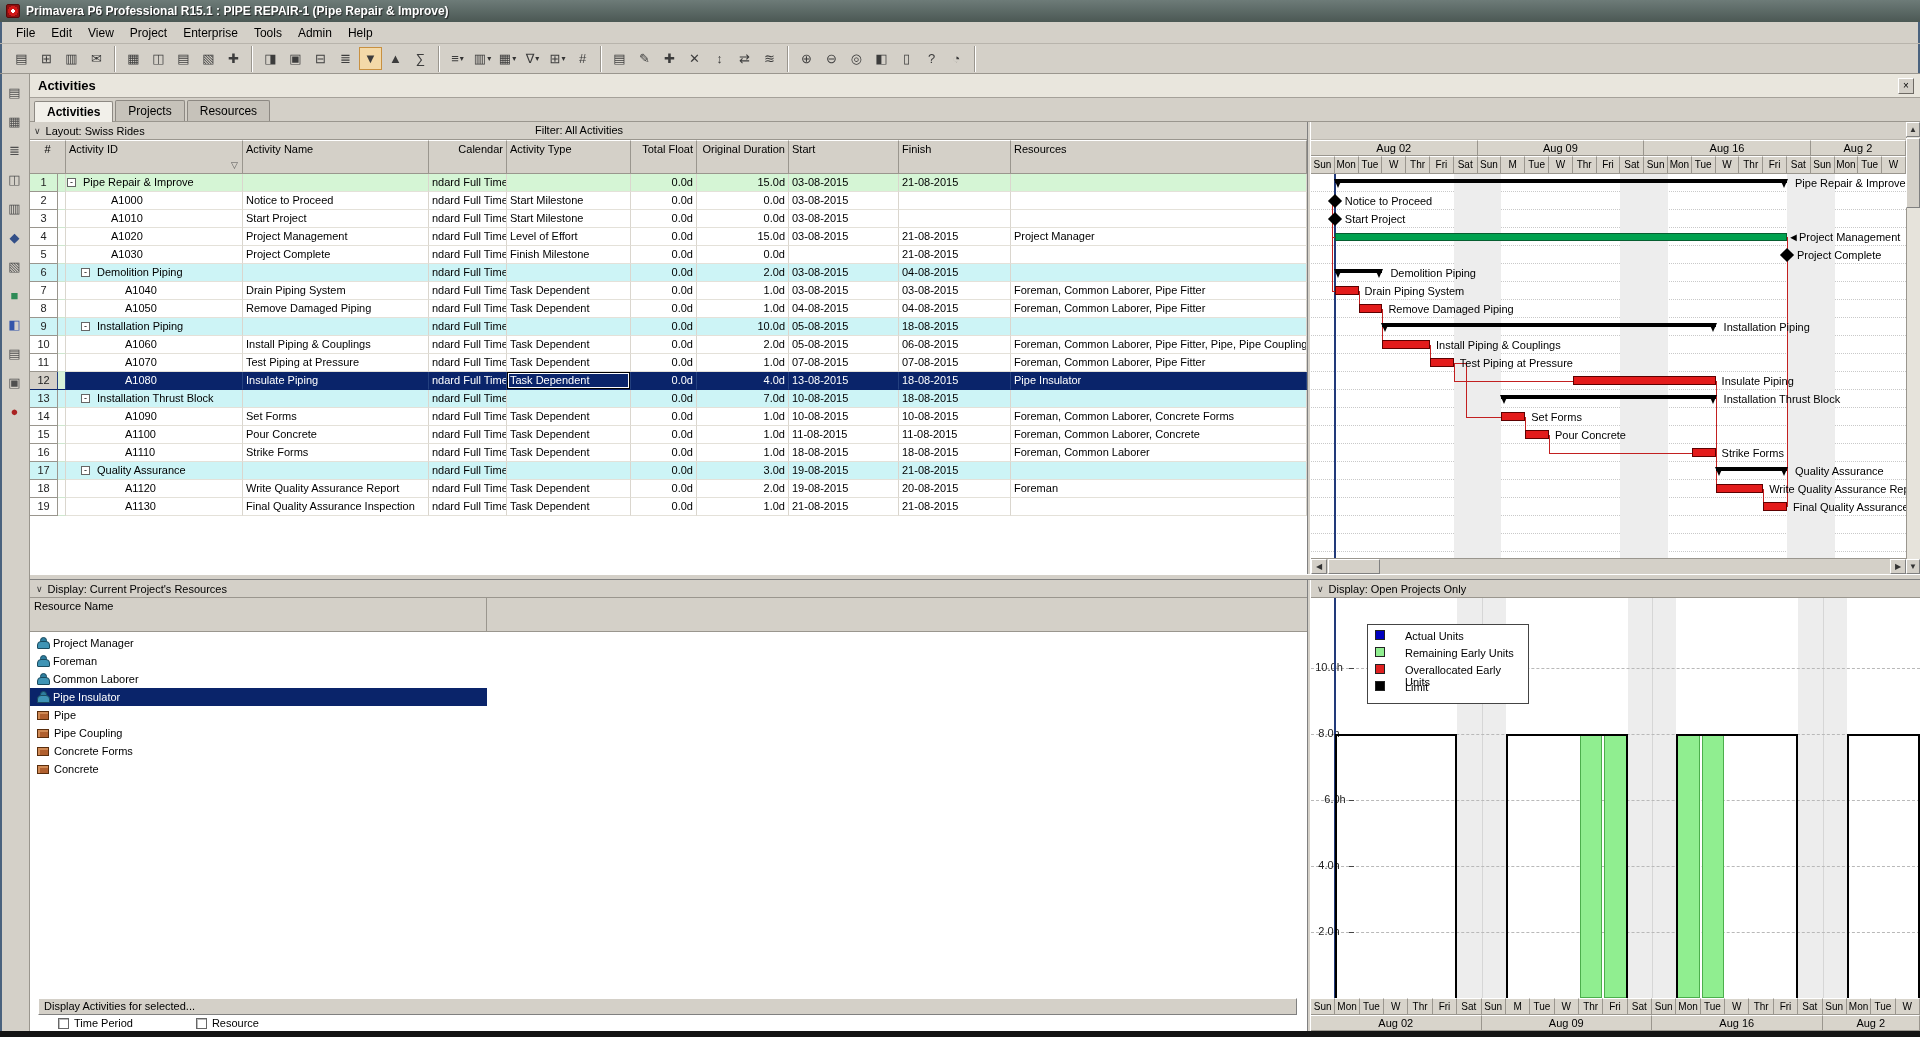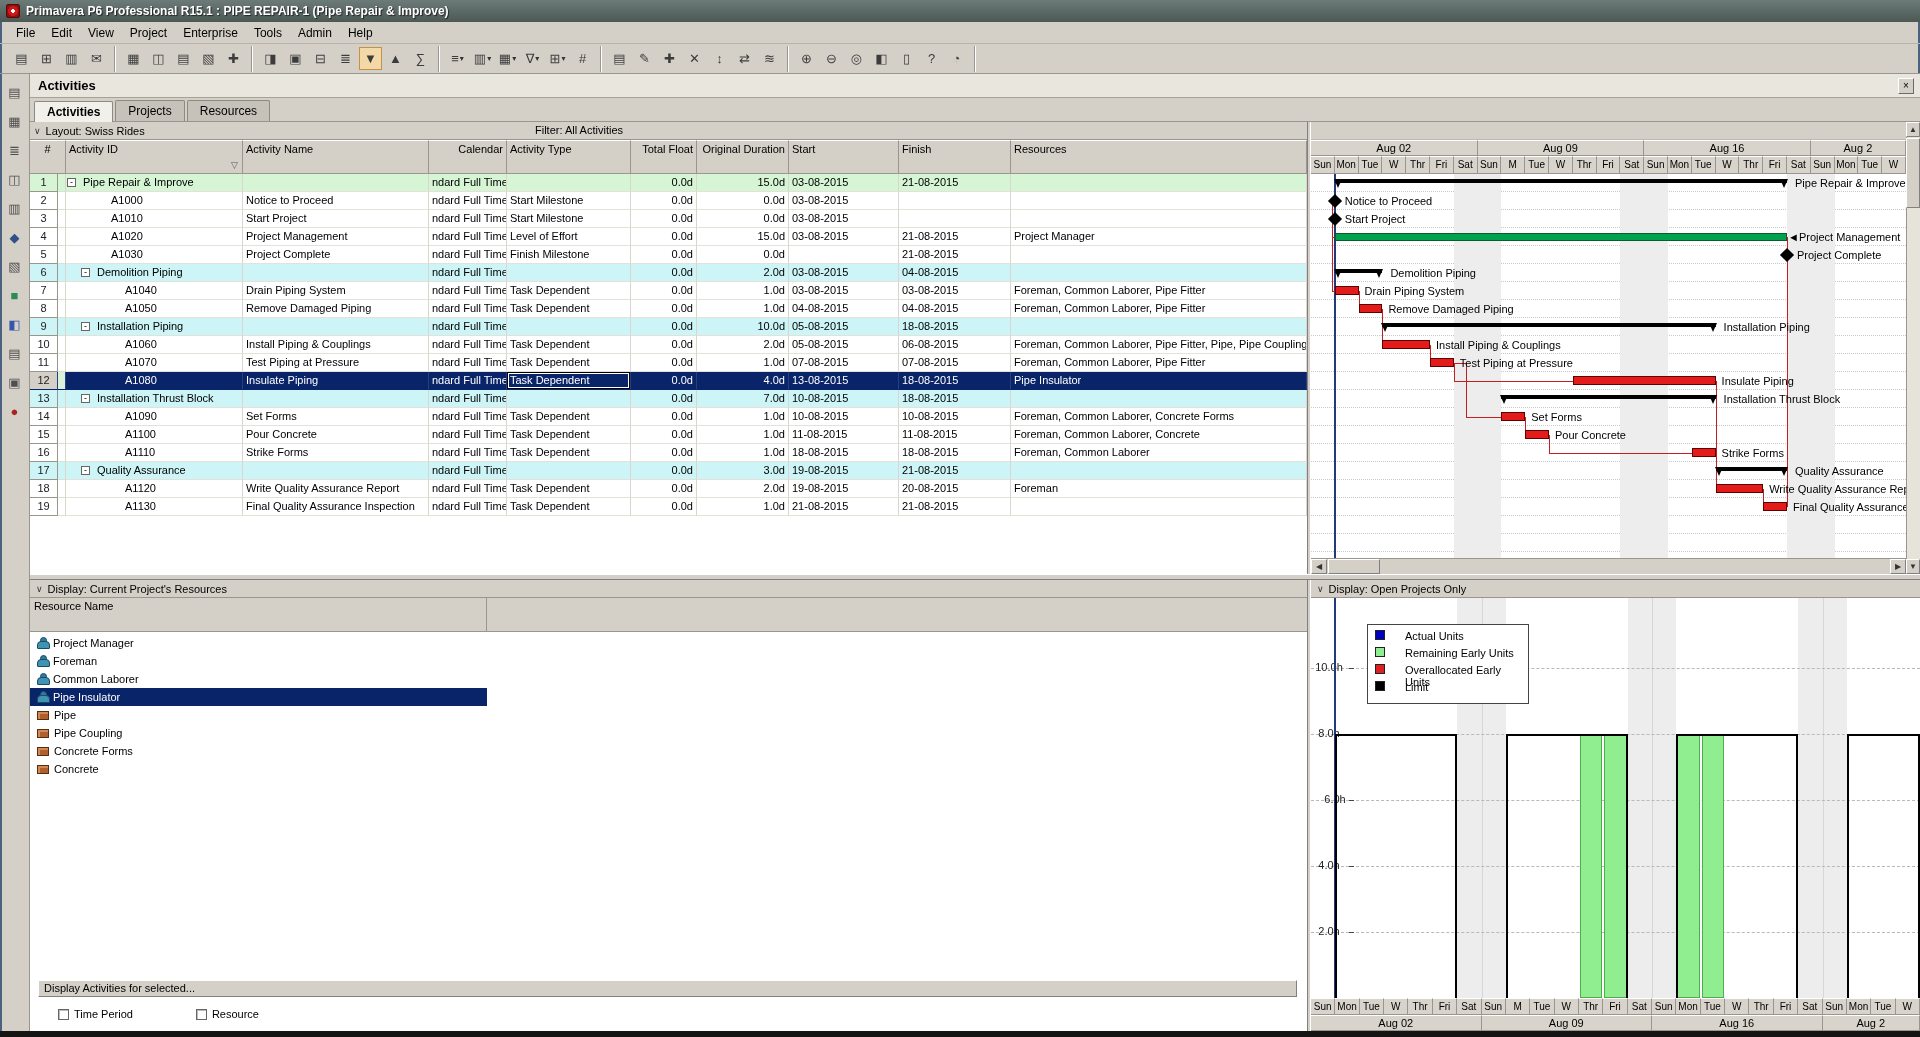--- a/index.html
+++ b/index.html
@@ -102,21 +102,21 @@
   .res-header .rh-cell{width:457px;border-right:1px solid #9a968e;padding:2px 4px;}
   .res-list{flex:1;background:#fff;padding-top:2px;font-size:11px;overflow:hidden;}
   .res-item{height:18px;display:flex;align-items:center;}
   .res-item .ric{margin:0 5px 0 7px;flex:none;}
   .res-item.selected{background:#0a246a;color:#fff;width:457px;}
   .ic-person{width:11px;height:12px;position:relative;display:inline-block;}
   .ic-person::before{content:"";position:absolute;left:3px;top:0;width:5px;height:5px;border-radius:50%;background:#2e7d9e;border:1px solid #1b4c60;}
   .ic-person::after{content:"";position:absolute;left:0;bottom:0;width:11px;height:6px;border-radius:4px 4px 1px 1px;background:#3f94b5;border:1px solid #1b4c60;}
   .ic-mat{width:12px;height:9px;display:inline-block;background:#b05f2e;border:1px solid #5a2d0c;box-shadow:inset 2px 2px 0 #d08a55;}
   .res-footer{height:17px;margin:4px 10px 0 8px;background:#d4d0c8;border:1px solid;border-color:#fff #808080 #808080 #fff;font-size:11px;padding:1px 5px;}
-  .res-checks{height:34px;display:flex;align-items:center;font-size:11px;gap:8px;padding-left:28px;}
+  .res-checks{height:16px;display:flex;align-items:center;font-size:11px;gap:8px;padding-left:28px;}
   .chk-box{width:11px;height:11px;background:#fff;border:1px solid #666;box-shadow:inset 1px 1px 0 #bbb;display:inline-block;margin-right:5px;}
   .chk{display:flex;align-items:center;margin-right:55px;}
   
   .hist-panel{flex:1;display:flex;flex-direction:column;min-width:0;background:#fff;}
   .hist-plot{height:400px;position:relative;overflow:hidden;background:#fff;}
   .grid-line{position:absolute;left:0;right:0;border-top:1px dashed #b9b9b9;}
   .ytick-label{position:absolute;left:0;width:36px;text-align:center;font-size:11px;color:#222;}
   .ytick-mark{position:absolute;width:5px;border-top:1px solid #444;left:38px;}
   .weeksep{position:absolute;top:0;bottom:0;width:1px;background:#d6d6d6;}
   .limit-seg{position:absolute;border-top:2px solid #000;border-left:2px solid #000;border-right:2px solid #000;}

